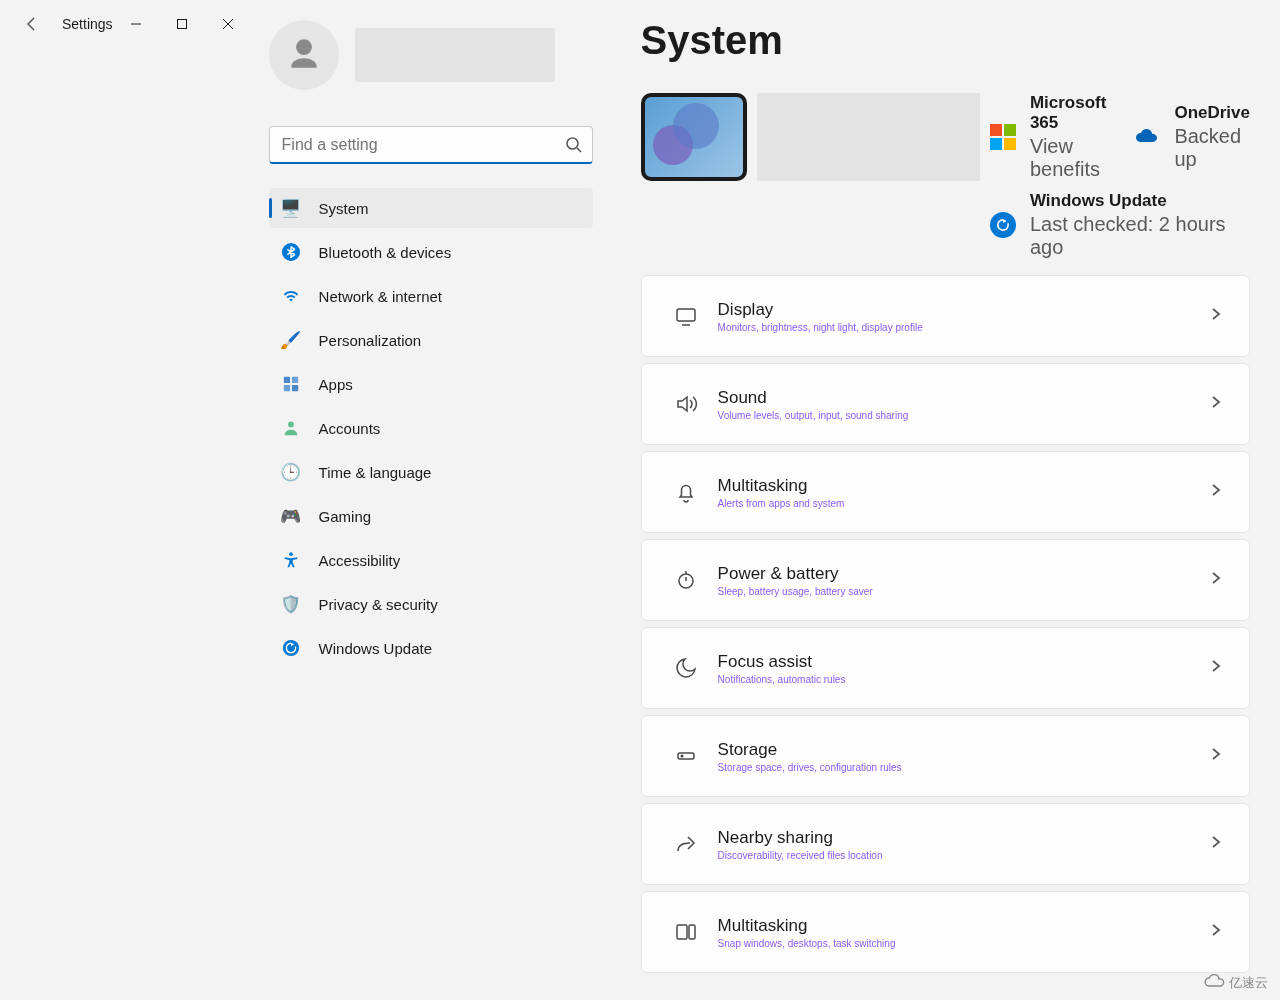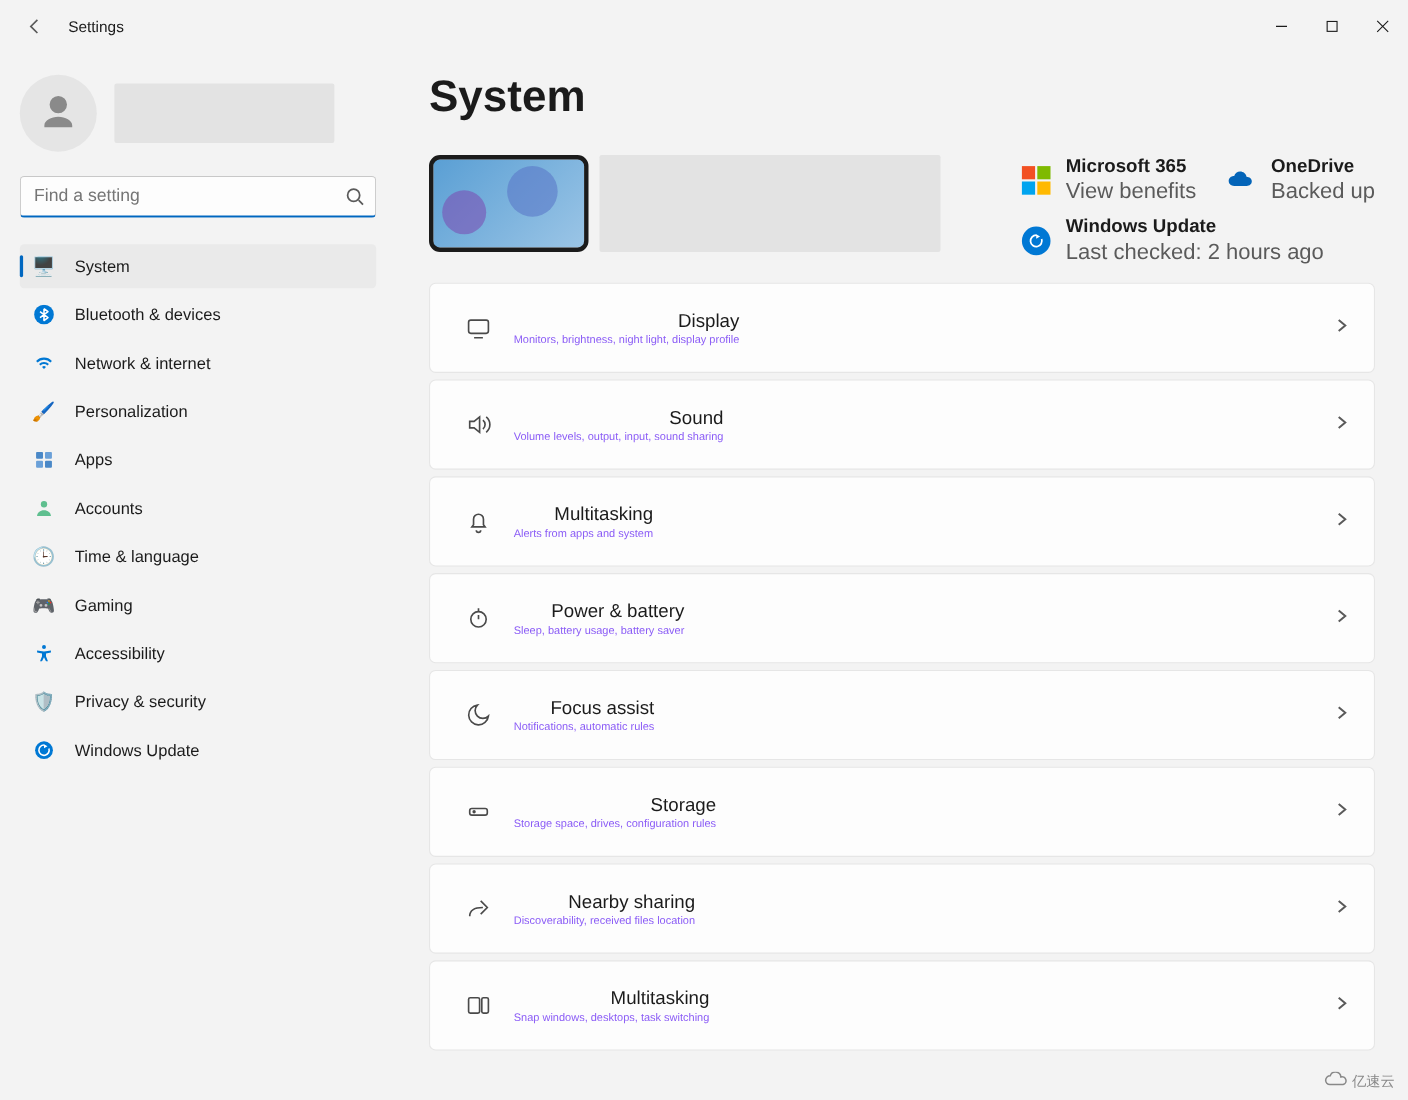--- a/index.html
+++ b/index.html
@@ -1,33 +1,33 @@
 <!DOCTYPE html>
 <html><head>
 <meta charset="utf-8">
 <style>
   * { box-sizing: border-box; margin: 0; padding: 0; }
   html, body { width: 1280px; height: 1000px; overflow: hidden; font-family: "Segoe UI", "Segoe UI Variable", Arial, sans-serif; background: #f3f3f3; color: #1b1b1b; }
-  .window { width: 100%; height: 100%; display: flex; flex-direction: column; }
+  .window { width: 100%; height: 100%; display: flex; flex-direction: row; }
   
   .titlebar { height: 48px; display: flex; align-items: center; padding-left: 16px; }
   .back-btn { width: 32px; height: 32px; display: flex; align-items: center; justify-content: center; border-radius: 4px; }
   .back-btn svg { width: 16px; height: 16px; stroke: #5a5a5a; fill: none; stroke-width: 1.5; }
   .app-title { margin-left: 14px; font-size: 14px; color: #1b1b1b; }
   .win-controls { margin-left: auto; display: flex; }
   .win-btn { width: 46px; height: 32px; display: flex; align-items: center; justify-content: center; }
   .win-btn svg { width: 12px; height: 12px; stroke: #1b1b1b; stroke-width: 1; fill: none; }
   .content { flex: 1; display: flex; overflow: hidden; }
   
   .sidebar { width: 360px; padding: 20px 18px 20px 18px; display: flex; flex-direction: column; }
   .profile { display: flex; align-items: center; gap: 16px; margin-bottom: 22px; }
   .avatar { width: 70px; height: 70px; border-radius: 50%; background: #e5e5e5; display: flex; align-items: center; justify-content: center; }
   .avatar svg { width: 38px; height: 38px; fill: #8a8a8a; }
   .profile-text { background: #e3e3e3; width: 200px; height: 54px; border-radius: 2px; }
-  .search { position: relative; margin-bottom: 24px; }
+  .search { position: relative; margin-bottom: 24px; margin-top: 14px; }
   .search input { width: 100%; height: 38px; padding: 0 36px 0 12px; font-size: 16px; border: 1px solid #c8c8c8; border-bottom: 2px solid #0067c0; background: #fdfdfd; border-radius: 4px; outline: none; font-family: inherit; }
   .search-icon { position: absolute; right: 10px; top: 50%; transform: translateY(-50%); width: 18px; height: 18px; }
   .nav { display: flex; flex-direction: column; gap: 4px; }
   .nav-item { position: relative; display: flex; align-items: center; gap: 18px; height: 40px; padding: 0 12px; border-radius: 4px; font-size: 15px; cursor: default; }
   .nav-item.selected { background: #eaeaea; }
   .nav-item.selected::before { content: ""; position: absolute; left: 0; top: 10px; bottom: 10px; width: 3px; border-radius: 2px; background: #0067c0; }
   .nav-icon { width: 20px; height: 20px; font-size: 18px; display: flex; align-items: center; justify-content: center; }
   
   .main { flex: 1; padding: 0 30px 20px 30px; overflow-y: auto; }
   .page-title { font-size: 40px; font-weight: 600; margin: 18px 0 30px 0; }
@@ -42,21 +42,21 @@
   .status-card.full { grid-column: 1 / -1; }
   .status-icon { width: 26px; height: 26px; display: flex; align-items: center; justify-content: center; }
   .status-title { font-size: 17px; font-weight: 600; }
   .status-sub { font-size: 20px; color: #5a5a5a; margin-top: 2px; }
   .ms365 { display: grid; grid-template-columns: 12px 12px; grid-template-rows: 12px 12px; gap: 2px; }
   .ms365 span:nth-child(1){background:#f25022;} .ms365 span:nth-child(2){background:#7fba00;} .ms365 span:nth-child(3){background:#00a4ef;} .ms365 span:nth-child(4){background:#ffb900;}
   .onedrive-icon svg { width: 26px; height: 18px; }
   .wu-icon { width: 26px; height: 26px; border-radius: 50%; background: #0078d4; display: flex; align-items: center; justify-content: center; }
   .wu-icon svg { width: 16px; height: 16px; fill: #fff; }
   
-  .cards { display: flex; flex-direction: column; gap: 6px; text-align: right; }
+  .cards { display: flex; flex-direction: column; gap: 6px; }
   .card { background: #fdfdfd; border: 1px solid #e6e6e6; border-radius: 6px; height: 82px; display: flex; align-items: center; padding: 0 22px; }
   .card-icon { width: 44px; display: flex; align-items: center; justify-content: center; }
   .card-icon svg { width: 24px; height: 24px; stroke: #4a4a4a; fill: none; stroke-width: 1.5; }
   .card-text { margin-left: 10px; }
   .card-title { font-size: 17px; }
   .card-desc { font-size: 10px; color: #8b5cf6; margin-top: 2px; }
   .chevron { margin-left: auto; width: 18px; height: 18px; }
   .chevron svg { width: 14px; height: 14px; stroke: #5a5a5a; fill: none; stroke-width: 1.8; }
   .watermark { position: fixed; right: 12px; bottom: 8px; font-size: 13px; color: #888; display: flex; align-items: flex-start; gap: 4px; }
   .watermark svg { width: 22px; height: 14px; stroke:#888; fill:none; stroke-width:1.4; }

